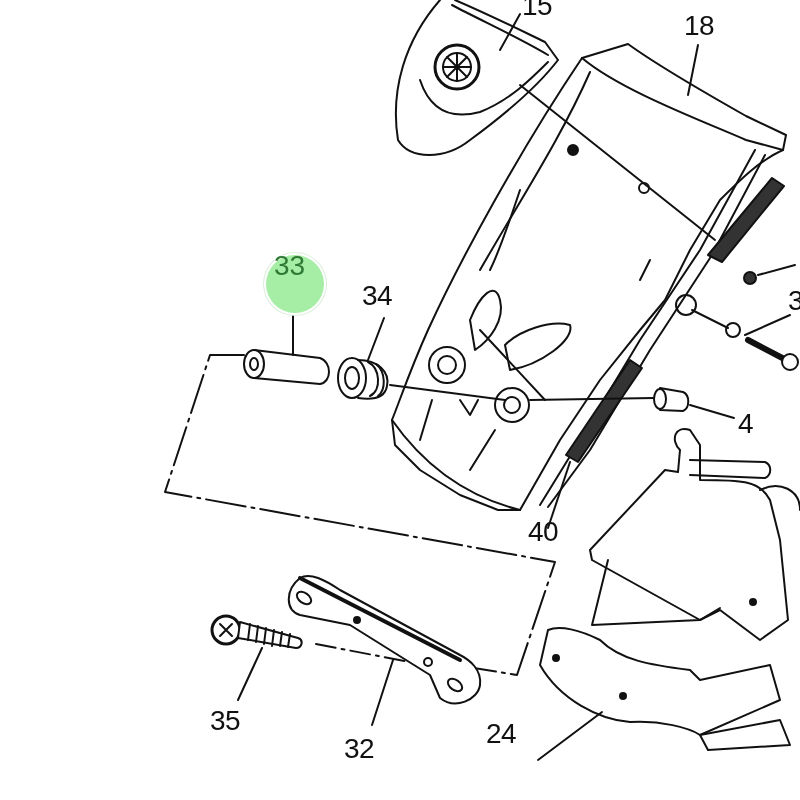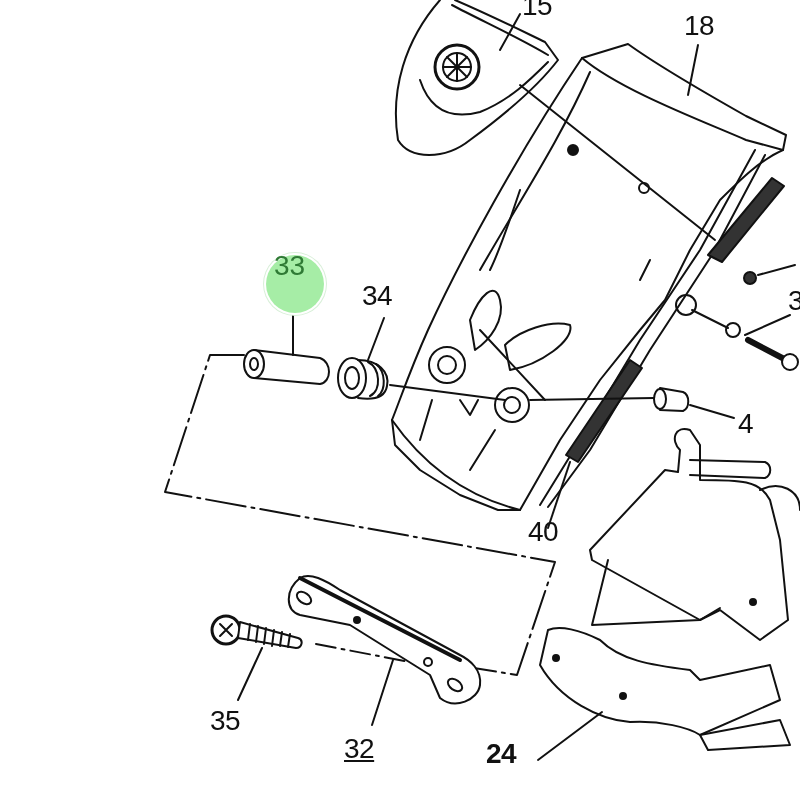--- a/index.html
+++ b/index.html
@@ -135,15 +135,15 @@
   <span class="lbl" style="left:684px;top:12px;">18</span>
 
   <div class="hl" style="left:266px;top:255px;"></div>
   <span class="hl-text" style="left:274px;top:252px;">33</span>
 
   <span class="lbl" style="left:362px;top:282px;">34</span>
   <span class="lbl" style="left:788px;top:287px;">3</span>
   <span class="lbl" style="left:738px;top:410px;">4</span>
   <span class="lbl" style="left:528px;top:518px;">40</span>
   <span class="lbl" style="left:210px;top:707px;">35</span>
-  <span class="lbl" style="left:344px;top:735px;text-decoration:underline;">32</span>
-  <span class="lbl" style="left:486px;top:740px;font-weight:bold;">24</span>
+  <span class="lbl" style="left:344px;top:735px;">32</span>
+  <span class="lbl" style="left:486px;top:720px;">24</span>
 </div>
 
 </body></html>

